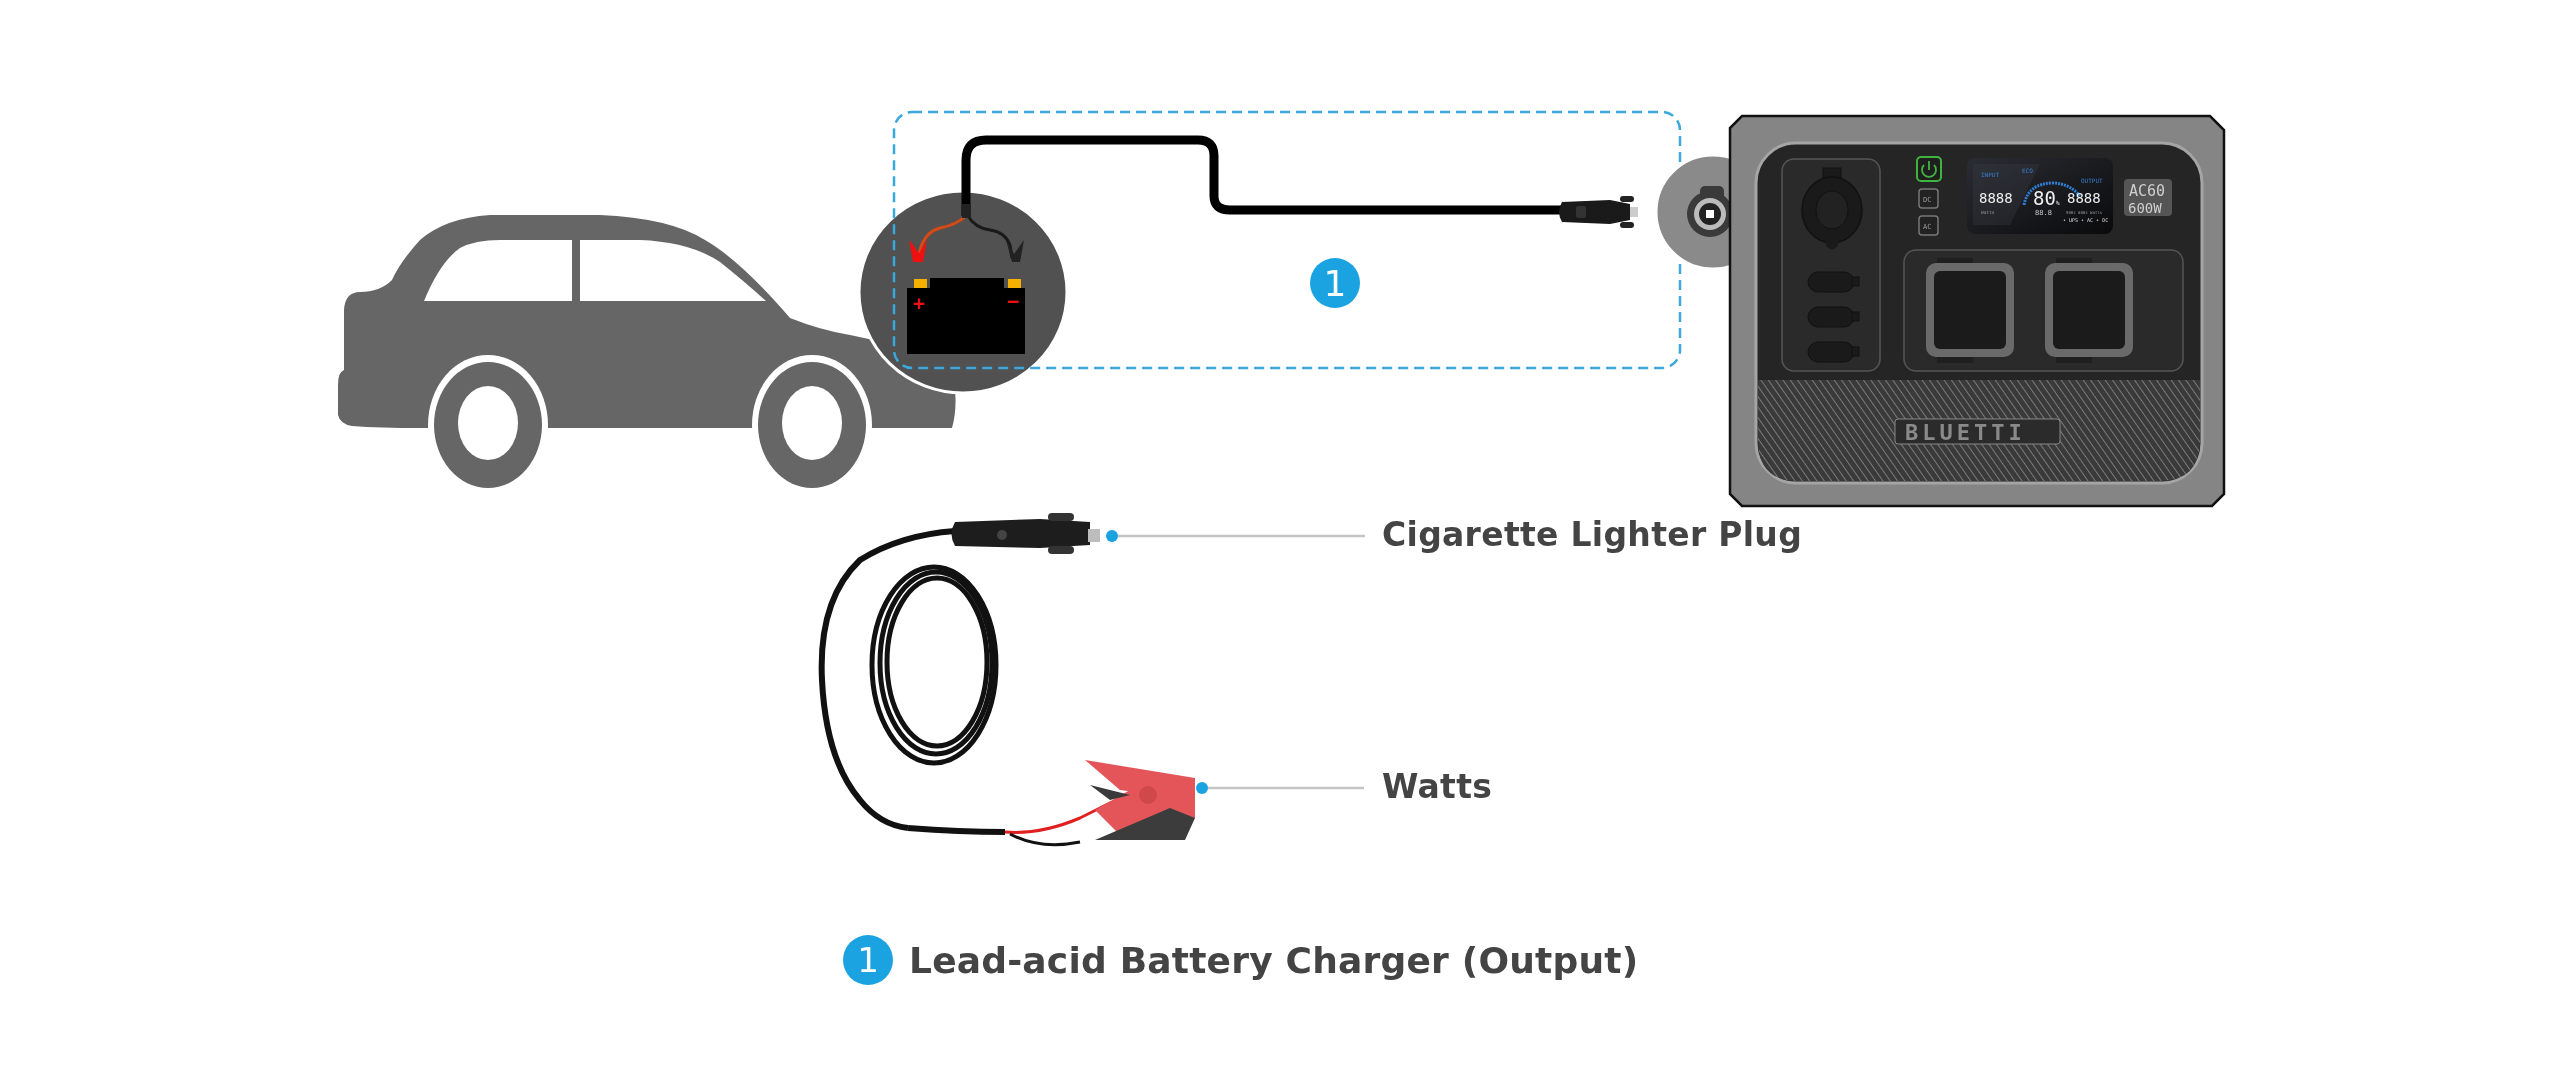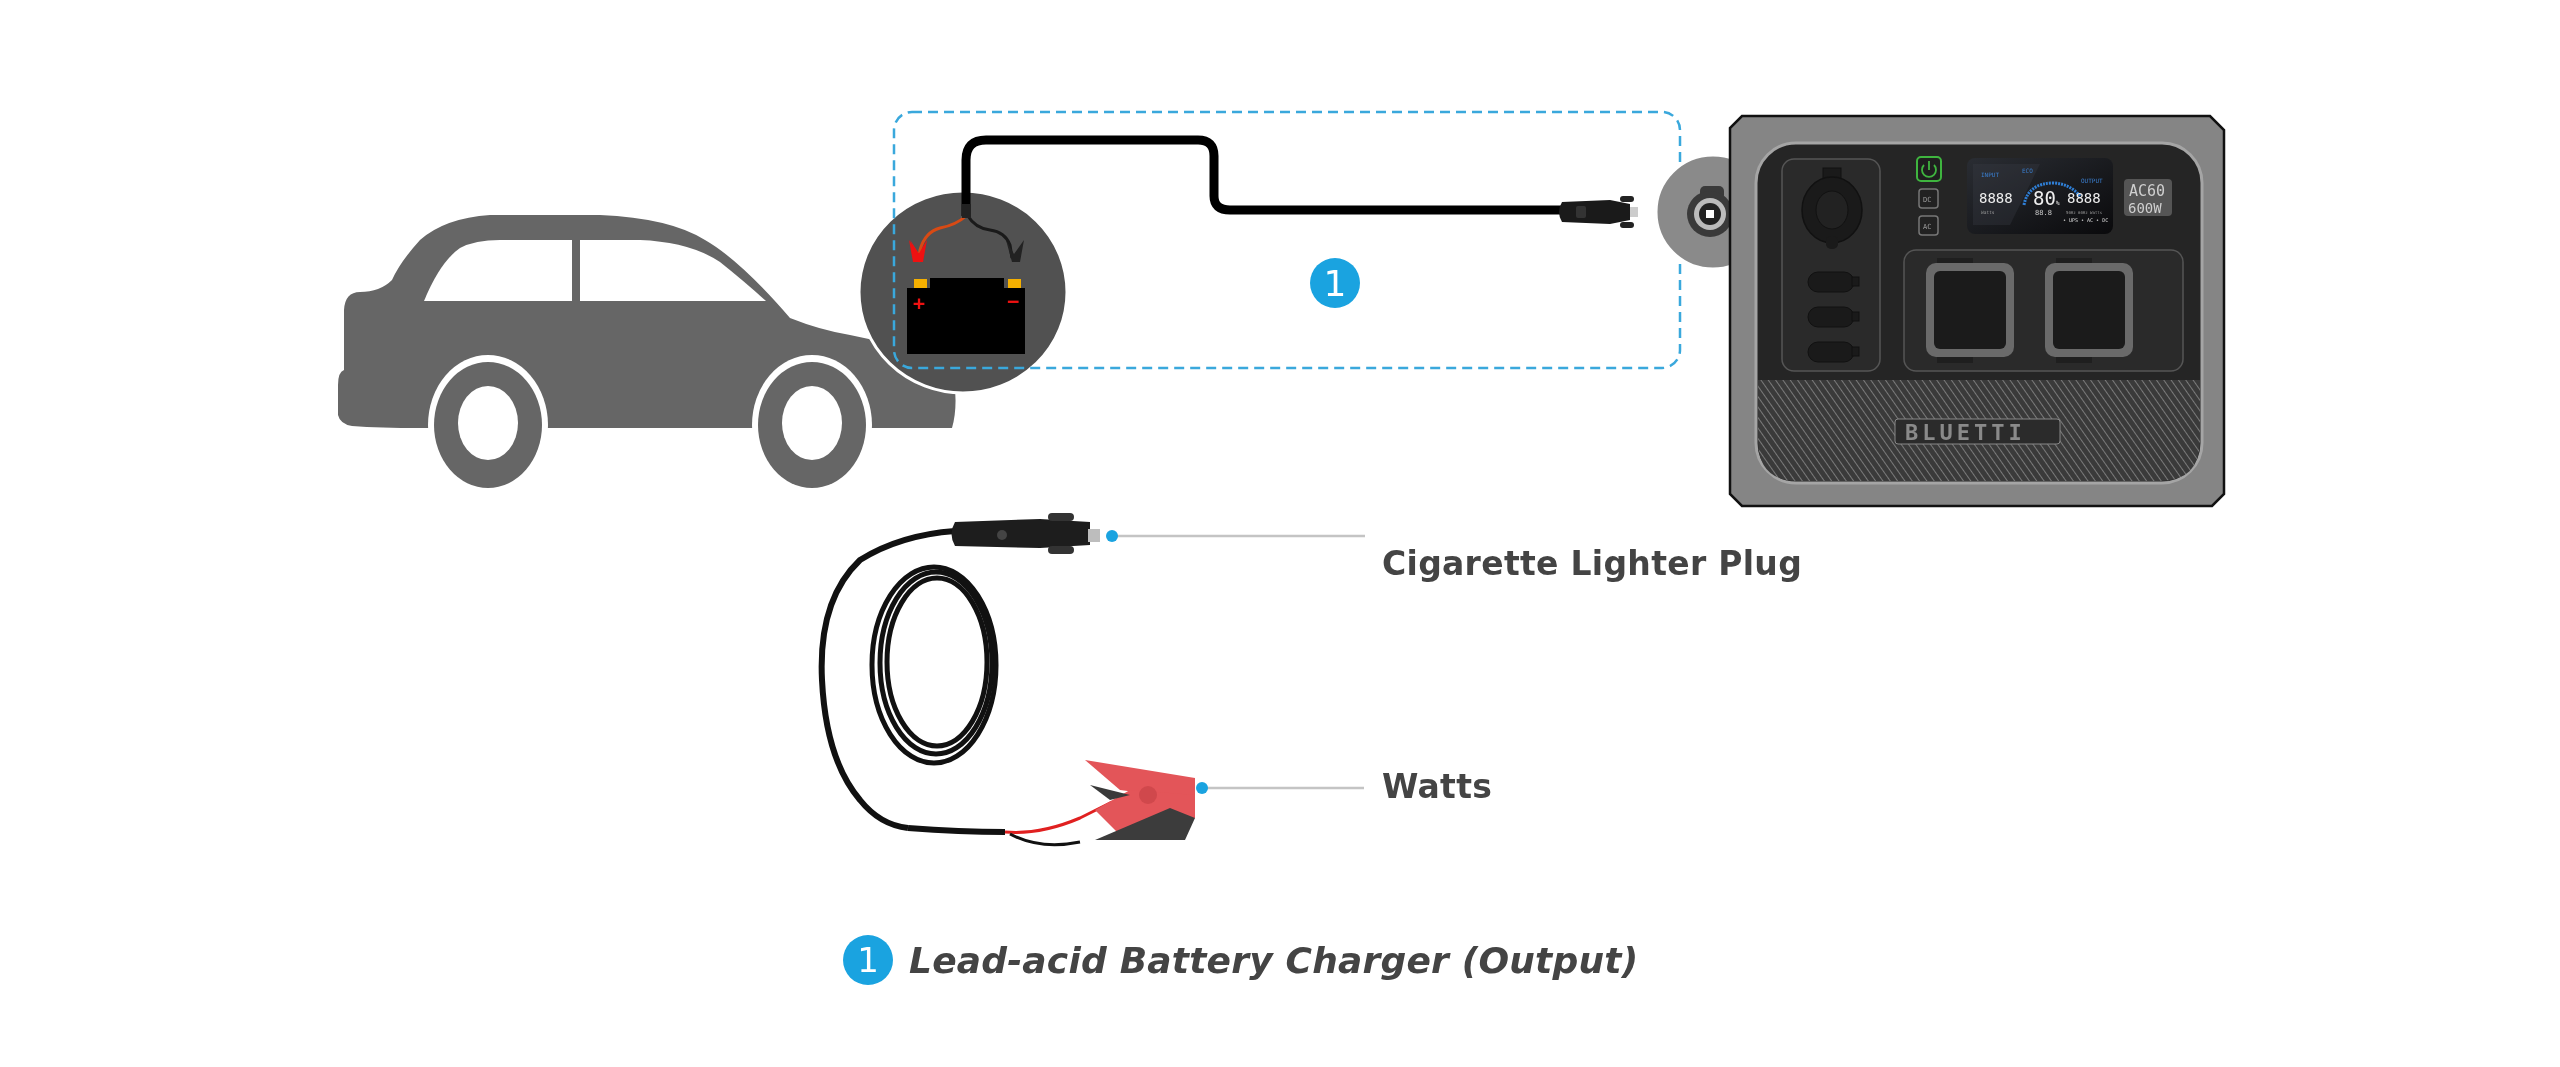--- a/index.html
+++ b/index.html
@@ -5,21 +5,21 @@
   html, body { margin:0; padding:0; background:#ffffff; }
   body { width:2560px; height:1067px; position:relative; overflow:hidden;
          font-family: "DejaVu Sans", "Liberation Sans", sans-serif; }
   #stage { position:absolute; left:0; top:0; width:2560px; height:1067px; }
   .callout-label { position:absolute; font-family:"DejaVu Sans", sans-serif; font-weight:bold;
                    color:#444444; font-size:33px; letter-spacing:0.3px; white-space:nowrap; }
   .legend { position:absolute; left:843px; top:935px; display:flex; align-items:center; gap:16px; }
   .legend-badge { width:50px; height:50px; border-radius:50%; background:#1aa3e0; color:#fff;
                   display:flex; align-items:center; justify-content:center; font-size:34px;
                   font-family:"DejaVu Sans", sans-serif; }
-  .legend-text { font-family:"DejaVu Sans", sans-serif; font-size:36px; color:#444444; font-weight:bold; letter-spacing:0.2px;font-style:italic; }
+  .legend-text { font-family:"DejaVu Sans", sans-serif; font-size:36px; color:#444444; font-weight:bold; letter-spacing:0.2px; }
   .marker-badge { position:absolute; left:1310px; top:258px; width:50px; height:50px; border-radius:50%;
                   background:#1aa3e0; color:#fff; display:flex; align-items:center; justify-content:center;
                   font-size:36px; font-family:"DejaVu Sans", sans-serif; }
   svg text { font-family:"DejaVu Sans Mono", monospace; }
 </style>
 </head>
 <body>
 
 <div id="stage">
 <svg width="2560" height="1067" viewBox="0 0 2560 1067" xmlns="http://www.w3.org/2000/svg">
@@ -229,20 +229,20 @@
     <circle cx="1112" cy="536" r="6" fill="#1aa3e0"></circle>
   </g>
   <g>
     <line x1="1202" y1="788" x2="1364" y2="788" stroke="#c4c4c4" stroke-width="2.5"></line>
     <circle cx="1202" cy="788" r="6" fill="#1aa3e0"></circle>
   </g>
 </svg>
 
 <div class="marker-badge">1</div>
 
-<div class="callout-label" style="left:1382px; top:515px;margin-top:29px;">Cigarette Lighter Plug</div>
+<div class="callout-label" style="left:1382px; top:515px;">Cigarette Lighter Plug</div>
 <div class="callout-label" style="left:1382px; top:767px;">Watts</div>
 
 <div class="legend">
   <div class="legend-badge">1</div>
   <div class="legend-text">Lead-acid Battery Charger (Output)</div>
 </div>
 </div>
 
 </body></html>

